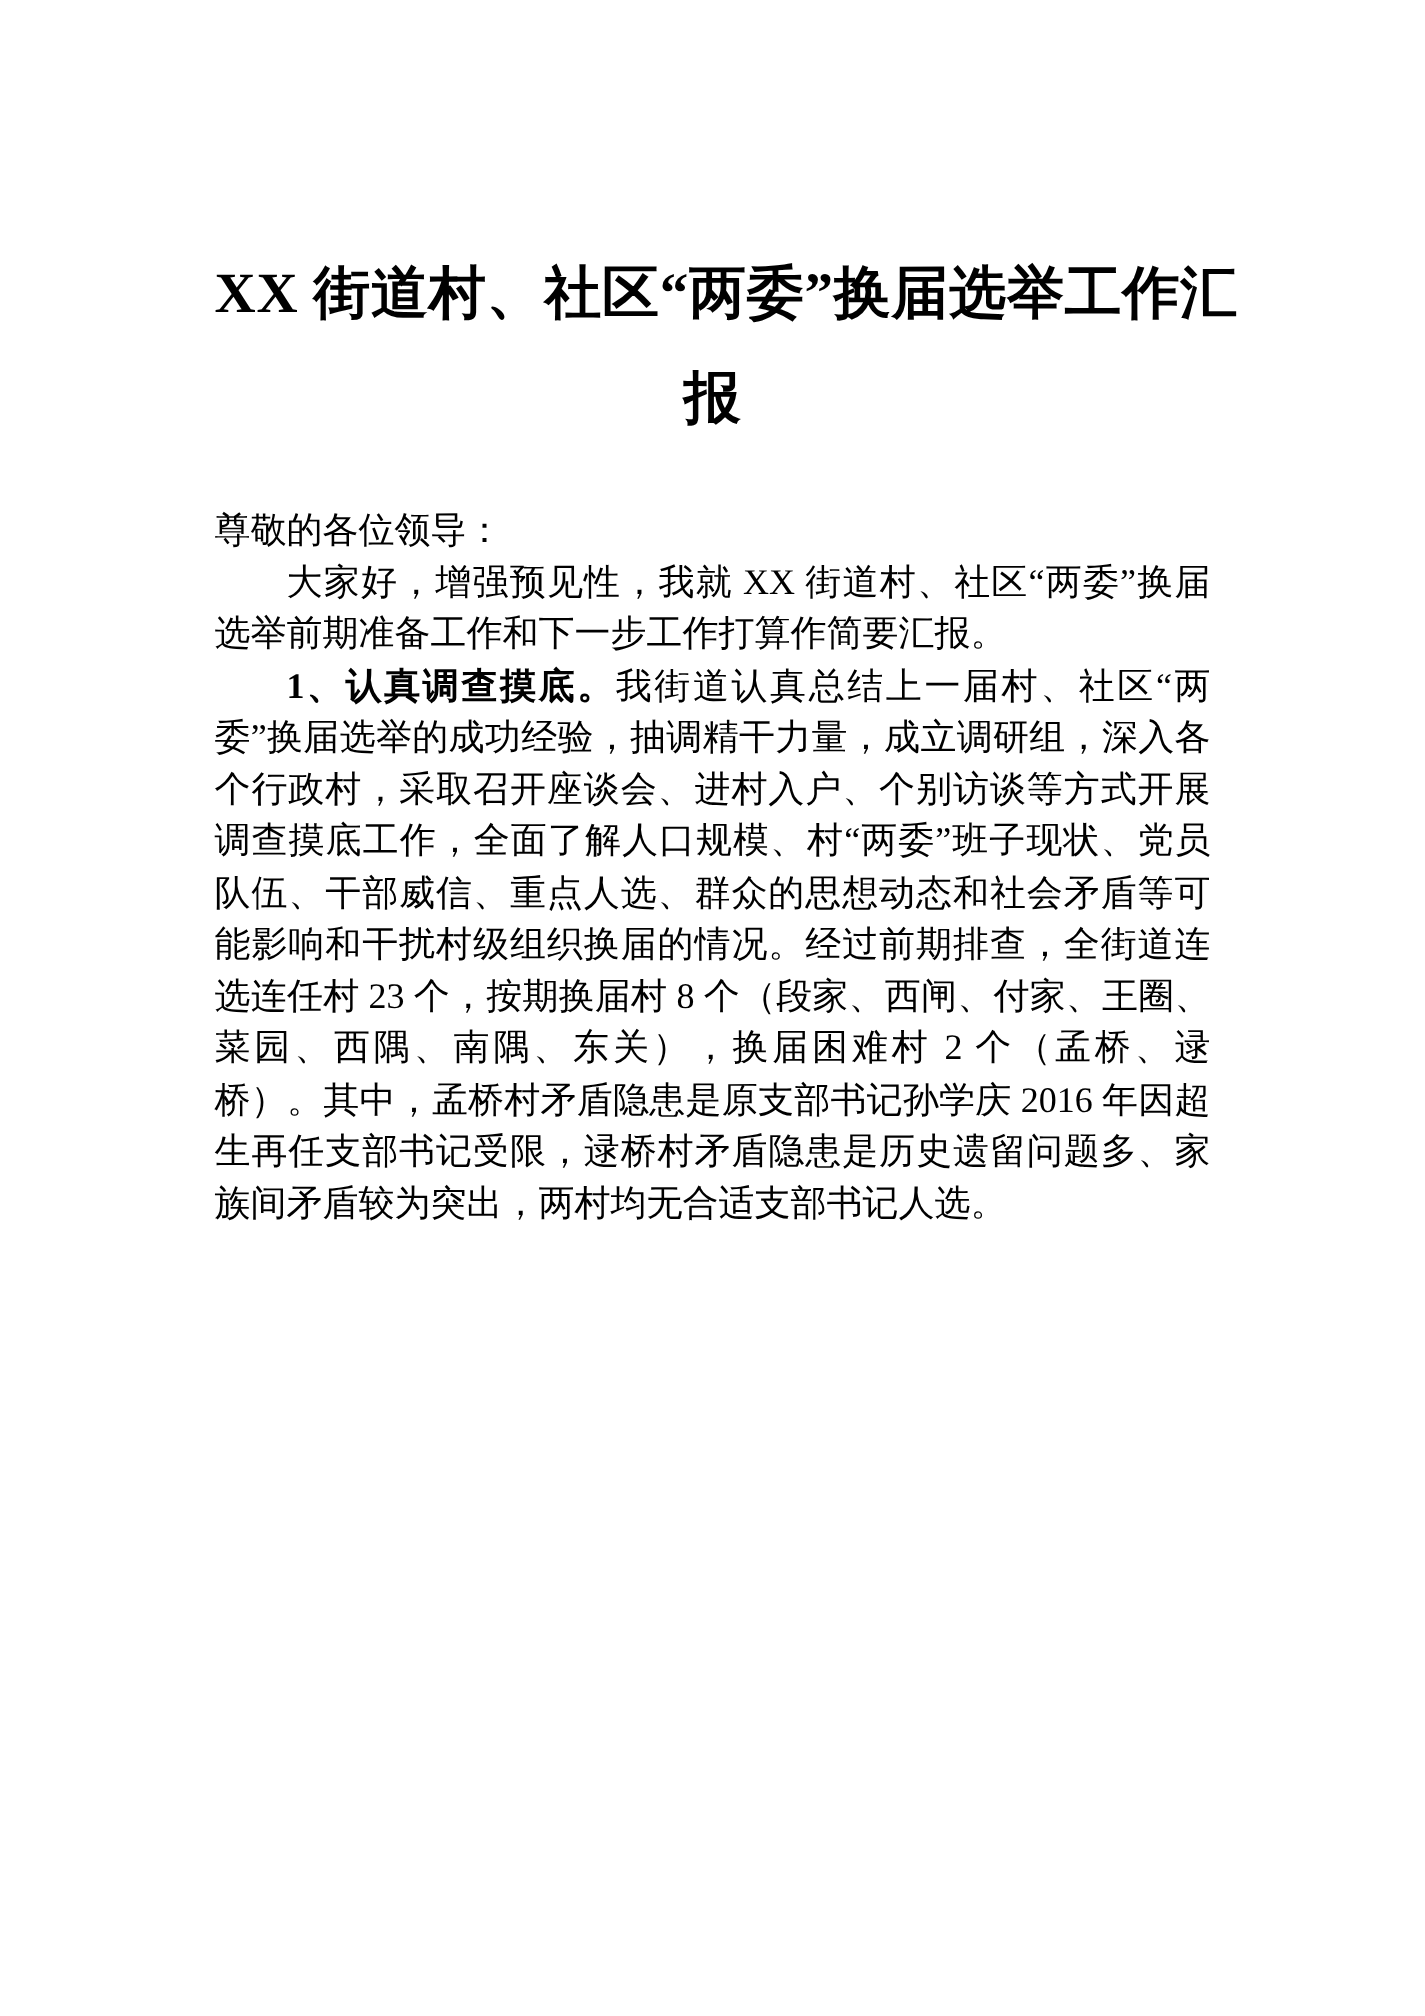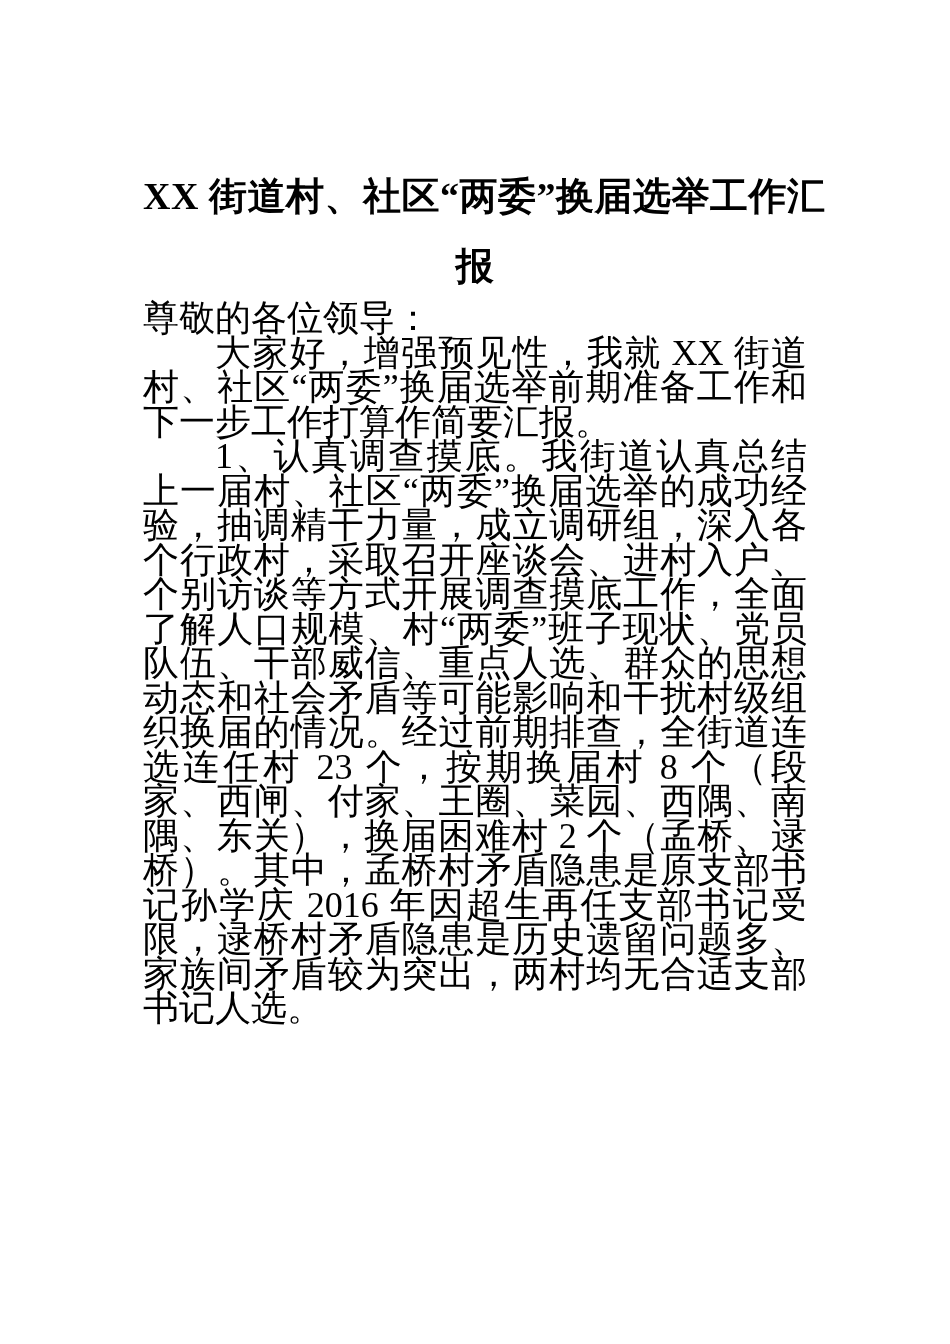--- a/index.html
+++ b/index.html
@@ -24,33 +24,34 @@
     line-height: 70px;
     font-weight: 700;
     text-align: center;
     letter-spacing: 0.5px;
   }
   .title-line {
     display: block;
     white-space: nowrap;
   }
   .doc-body {
-    font-size: 36px;
+    margin-top: 36px;
+    font-size: 24px;
     line-height: 34.5px;
     text-align: justify;
   }
   .para {
     margin: 0;
     text-indent: 2em;
   }
   .para.flush {
     text-indent: 0;
   }
   .lead-seg {
-    font-weight: 400;
+    font-weight: 700;
   }
   .page-footer {
     position: absolute;
     left: 0;
     right: 0;
     top: 1178px;
     text-align: center;
     font-size: 30px;
     line-height: 36px;
   }

